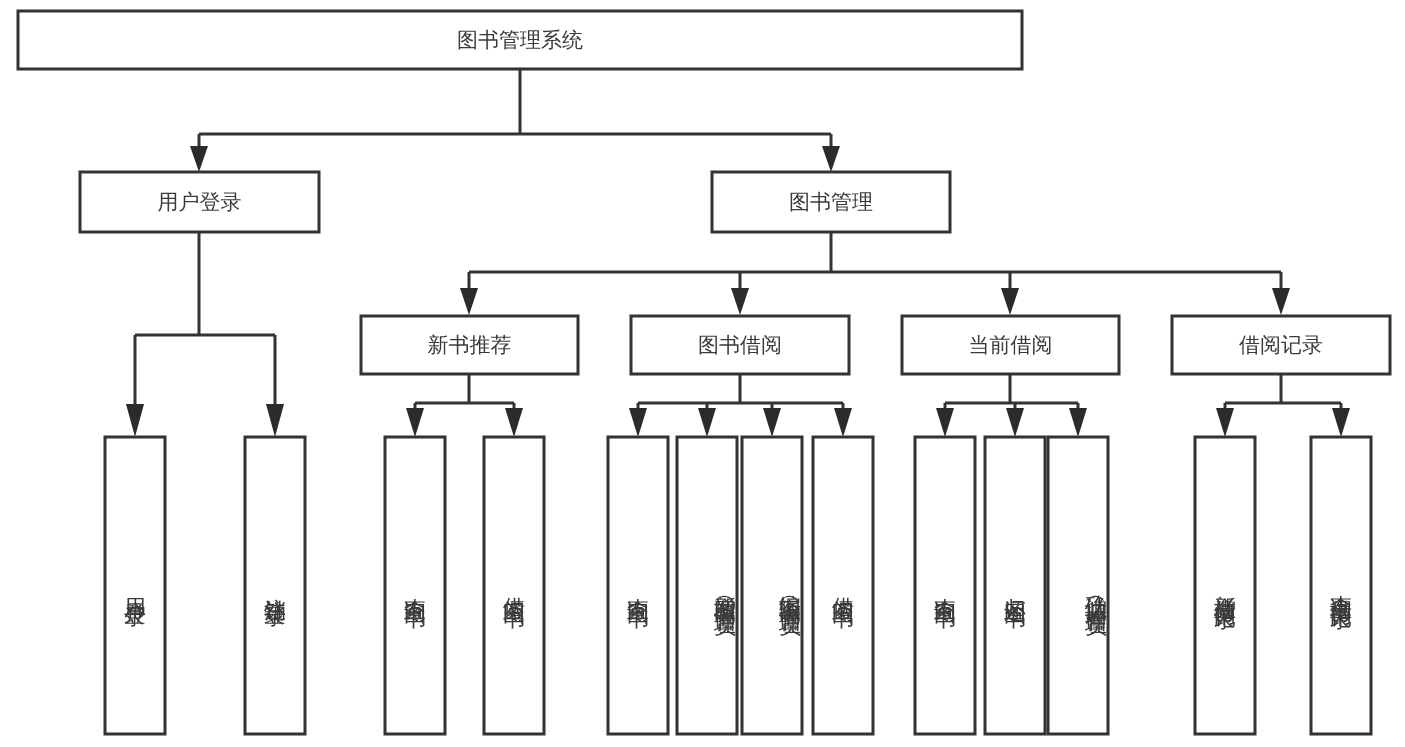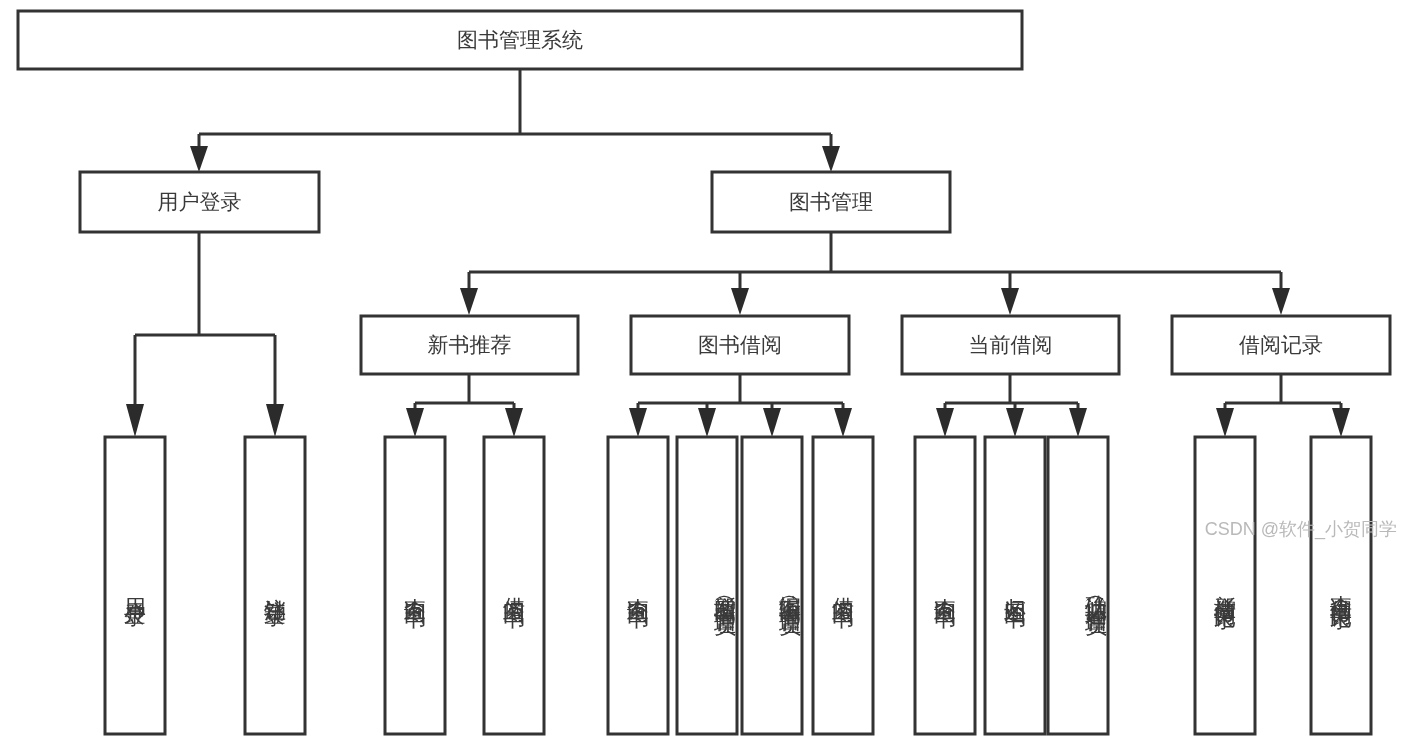--- a/index.html
+++ b/index.html
@@ -213,14 +213,13 @@
   <div class="leaf-label" style="left:742px; top:447px; width:60px; height:287px;">编辑图书（管理员）</div>
   <div class="leaf-label center-v" style="left:813px; top:437px; width:60px; height:297px;">借阅图书</div>
 
   <div class="leaf-label center-v" style="left:915px; top:437px; width:60px; height:297px;">查询图书</div>
   <div class="leaf-label center-v" style="left:985px; top:437px; width:60px; height:297px;">归还图书</div>
   <div class="leaf-label" style="left:1048px; top:447px; width:60px; height:287px;">确认归还（管理员）</div>
 
   <div class="leaf-label center-v" style="left:1195px; top:437px; width:60px; height:297px;">新增借阅记录</div>
   <div class="leaf-label center-v" style="left:1311px; top:437px; width:60px; height:297px;">查询借阅记录</div>
 
-  <div class="watermark">CSDN @软件_小贺同学</div>
 </div>
 
 </body></html>

